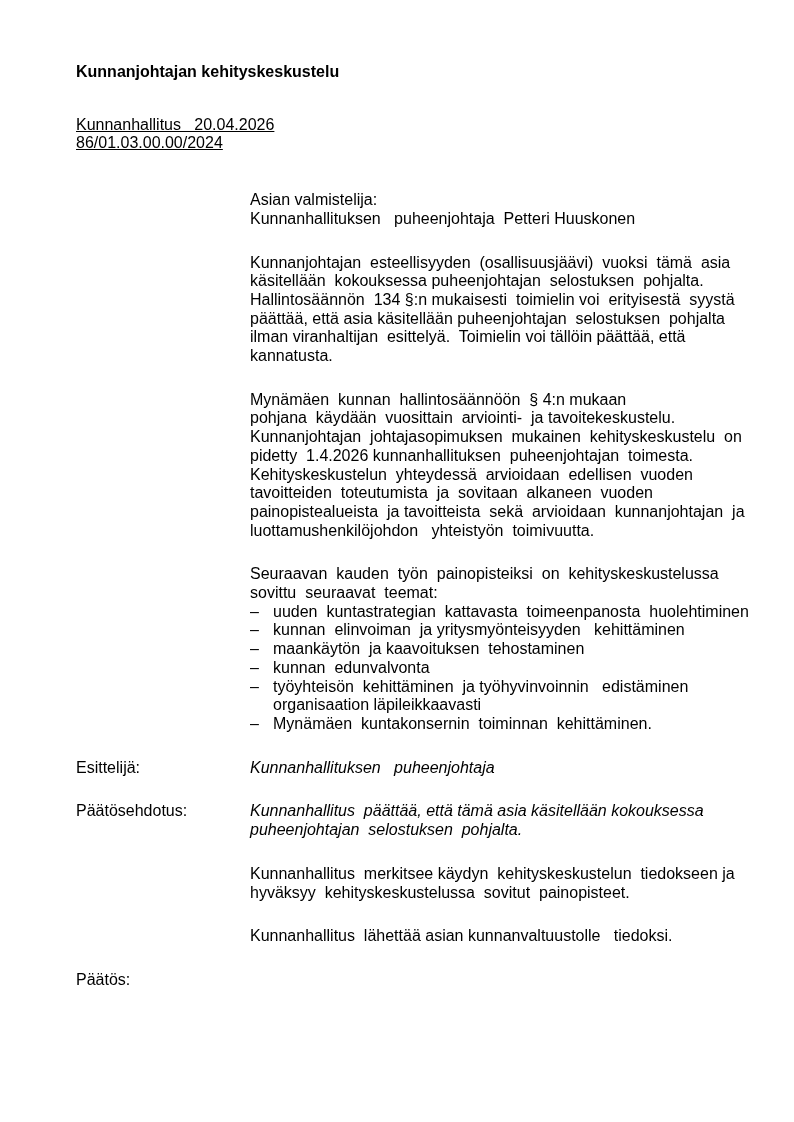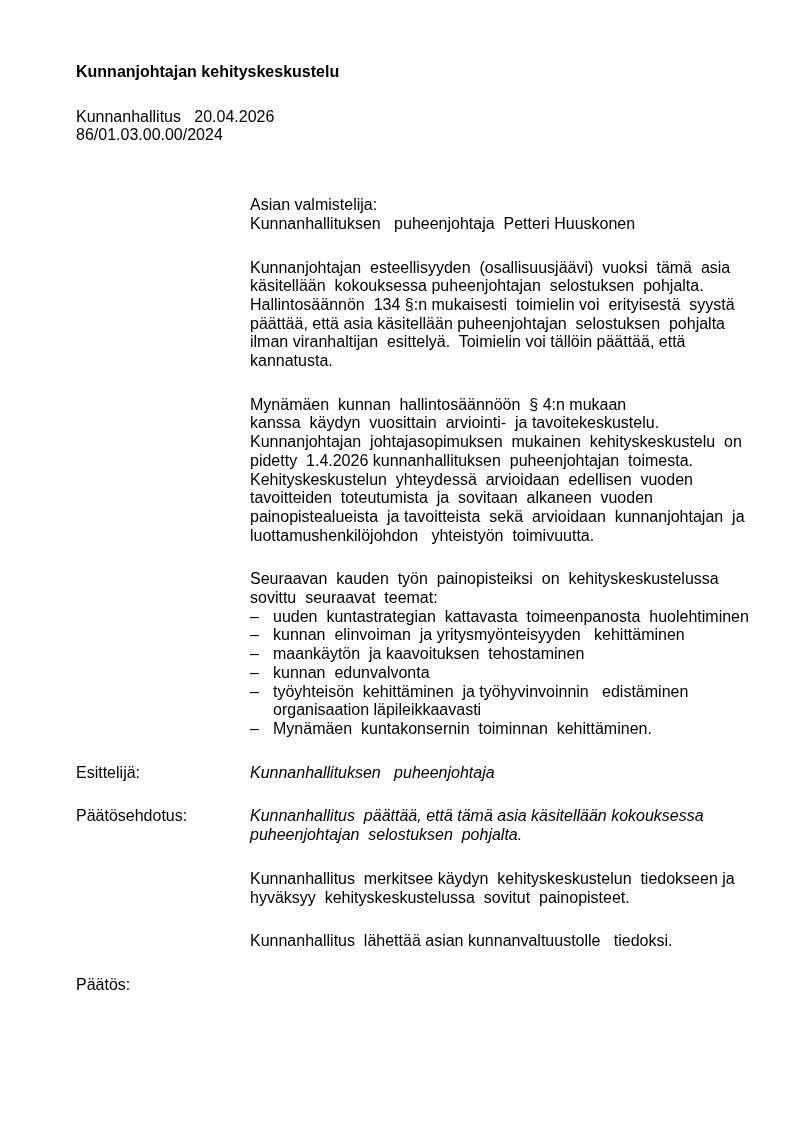--- a/index.html
+++ b/index.html
@@ -19,27 +19,28 @@
     overflow: hidden;
   }
   .line {
     line-height: 18.7px;
     white-space: pre;
   }
   .title {
     font-weight: 700;
   }
   .meta-block {
-    margin-top: 26px;
+    margin-top: 34px;
+    text-decoration: underline;
   }
   .indent {
     margin-left: 174px;
   }
   .first-content {
-    margin-top: 51px;
+    margin-top: 38px;
   }
   .gap {
     margin-top: 25px;
   }
   .row {
     display: flex;
   }
   .row .label-cell {
     flex: 0 0 174px;
   }
@@ -75,21 +76,21 @@
     <div class="line">Kunnanjohtajan  esteellisyyden  (osallisuusjäävi)  vuoksi  tämä  asia</div>
     <div class="line">käsitellään  kokouksessa puheenjohtajan  selostuksen  pohjalta.</div>
     <div class="line">Hallintosäännön  134 §:n mukaisesti  toimielin voi  erityisestä  syystä</div>
     <div class="line">päättää, että asia käsitellään puheenjohtajan  selostuksen  pohjalta</div>
     <div class="line">ilman viranhaltijan  esittelyä.  Toimielin voi tällöin päättää, että</div>
     <div class="line">kannatusta.</div>
   </div>
 
   <div class="indent gap">
     <div class="line">Mynämäen  kunnan  hallintosäännöön  § 4:n mukaan</div>
-    <div class="line">kanssa  käydyn  vuosittain  arviointi-  ja tavoitekeskustelu.</div>
+    <div class="line">pohjana  käydään  vuosittain  arviointi-  ja tavoitekeskustelu.</div>
     <div class="line">Kunnanjohtajan  johtajasopimuksen  mukainen  kehityskeskustelu  on</div>
     <div class="line">pidetty  1.4.2026 kunnanhallituksen  puheenjohtajan  toimesta.</div>
     <div class="line">Kehityskeskustelun  yhteydessä  arvioidaan  edellisen  vuoden</div>
     <div class="line">tavoitteiden  toteutumista  ja  sovitaan  alkaneen  vuoden</div>
     <div class="line">painopistealueista  ja tavoitteista  sekä  arvioidaan  kunnanjohtajan  ja</div>
     <div class="line">luottamushenkilöjohdon   yhteistyön  toimivuutta.</div>
   </div>
 
   <div class="indent gap">
     <div class="line">Seuraavan  kauden  työn  painopisteiksi  on  kehityskeskustelussa</div>

